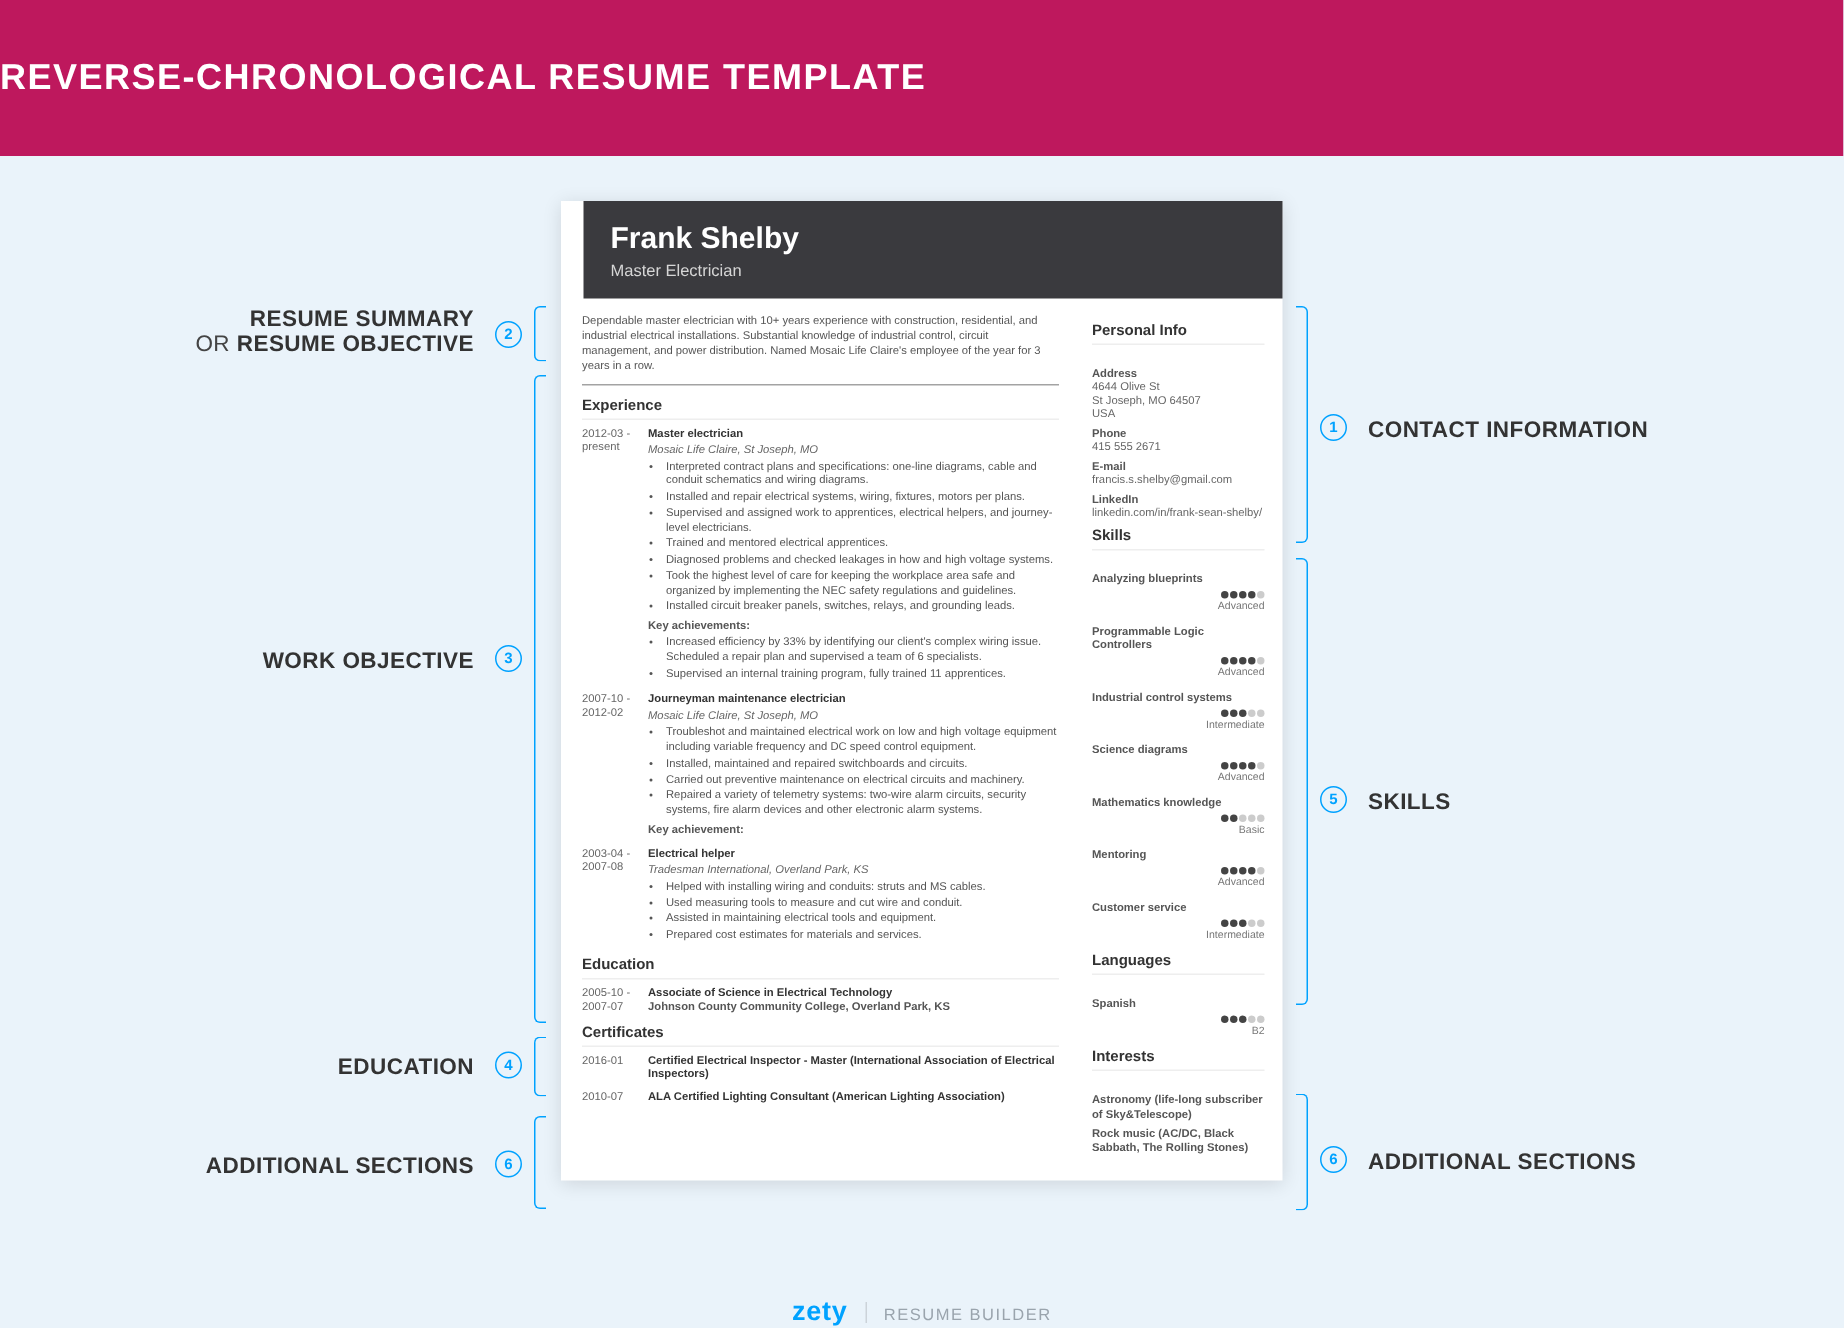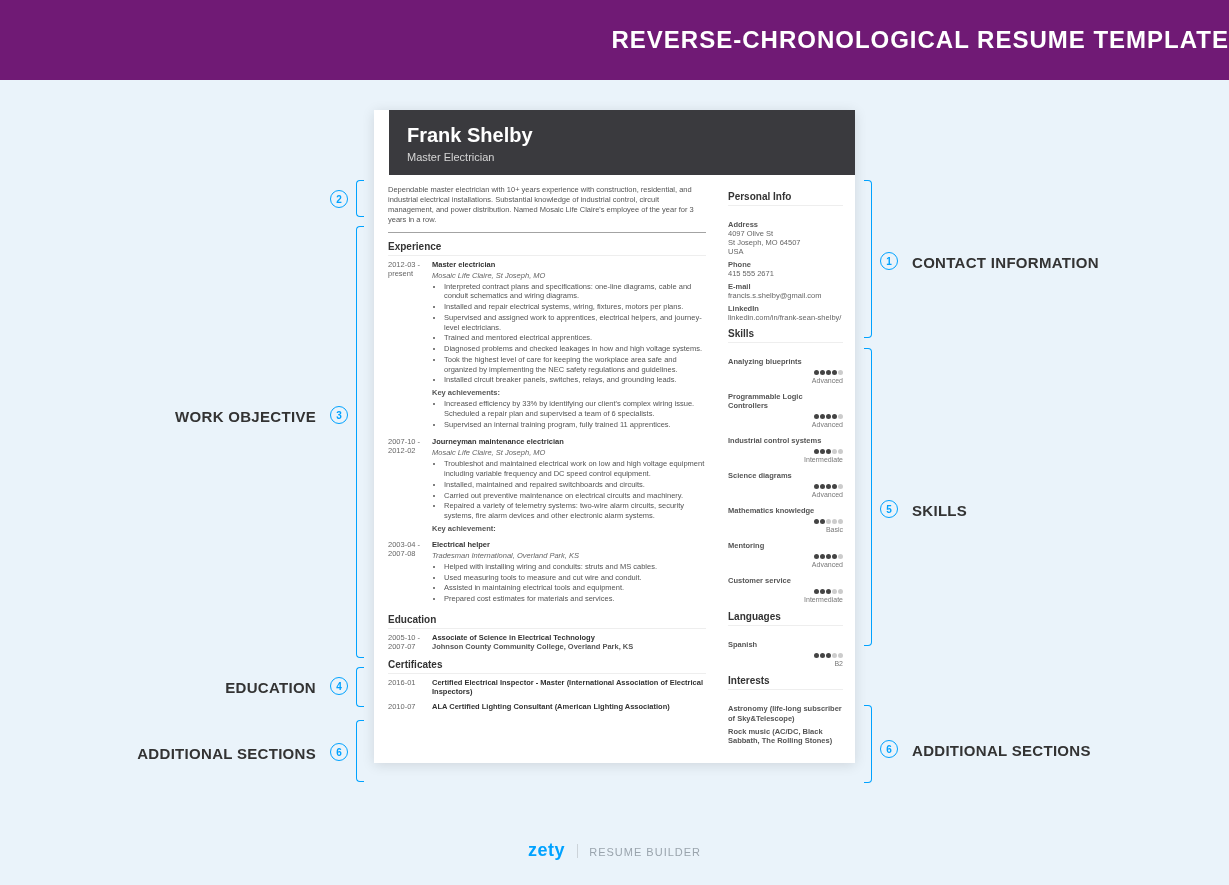--- a/index.html
+++ b/index.html
@@ -3,25 +3,25 @@
 <meta charset="utf-8">
 <style>
 * { box-sizing: border-box; margin: 0; padding: 0; }
 body {
   font-family: -apple-system, BlinkMacSystemFont, "Segoe UI", Arial, sans-serif;
   background: #eaf3fa;
   width: 1229px;
   color: #333;
 }
 .banner {
-  background: #701a75;
-  height: 80px;
+  background: #be185d;
+  height: 104px;
   display: flex;
   align-items: center;
-  justify-content: flex-end;
+  justify-content: flex-start;
 }
 .banner-title {
   color: #fff;
   font-weight: 700;
   letter-spacing: 1px;
   font-size: 24px;
 }
 .canvas {
   position: relative;
   width: 1229px;
@@ -101,20 +101,24 @@
 </style>
 </head>
 <body>
 
 <div class="banner">
   <div class="banner-title">REVERSE-CHRONOLOGICAL RESUME TEMPLATE</div>
 </div>
 
 <div class="canvas">
 
+  <div class="label left" style="left:116px; top:100px;">
+    <div>RESUME SUMMARY</div>
+    <div><span class="light">OR </span><span>RESUME OBJECTIVE</span></div>
+  </div>
   <div class="badge" style="left:330px; top:110px;">2</div>
   <div class="bracket left" style="left:356px; top:100px; height:37px;"></div>
 
   <div class="label left" style="left:116px; top:328px;">WORK OBJECTIVE</div>
   <div class="badge" style="left:330px; top:326px;">3</div>
   <div class="bracket left" style="left:356px; top:146px; height:432px;"></div>
 
   <div class="label left" style="left:116px; top:599px;">EDUCATION</div>
   <div class="badge" style="left:330px; top:597px;">4</div>
   <div class="bracket left" style="left:356px; top:587px; height:40px;"></div>
@@ -218,21 +222,21 @@
               <div class="job-body">
                 <div class="job-title">ALA Certified Lighting Consultant (American Lighting Association)</div>
               </div>
             </div>
           </div>
       </div>
 
       <div class="resume-side">
         <div class="side-title">Personal Info</div>
         <div class="side-label">Address</div>
-        <div class="side-val">4097 Olive St</div>
+        <div class="side-val">4644 Olive St</div>
         <div class="side-val">St Joseph, MO 64507</div>
         <div class="side-val">USA</div>
         <div class="side-label">Phone</div>
         <div class="side-val">415 555 2671</div>
         <div class="side-label">E-mail</div>
         <div class="side-val">francis.s.shelby@gmail.com</div>
         <div class="side-label">LinkedIn</div>
         <div class="side-val">linkedin.com/in/frank-sean-shelby/</div>
 
         <div class="side-title">Skills</div>

